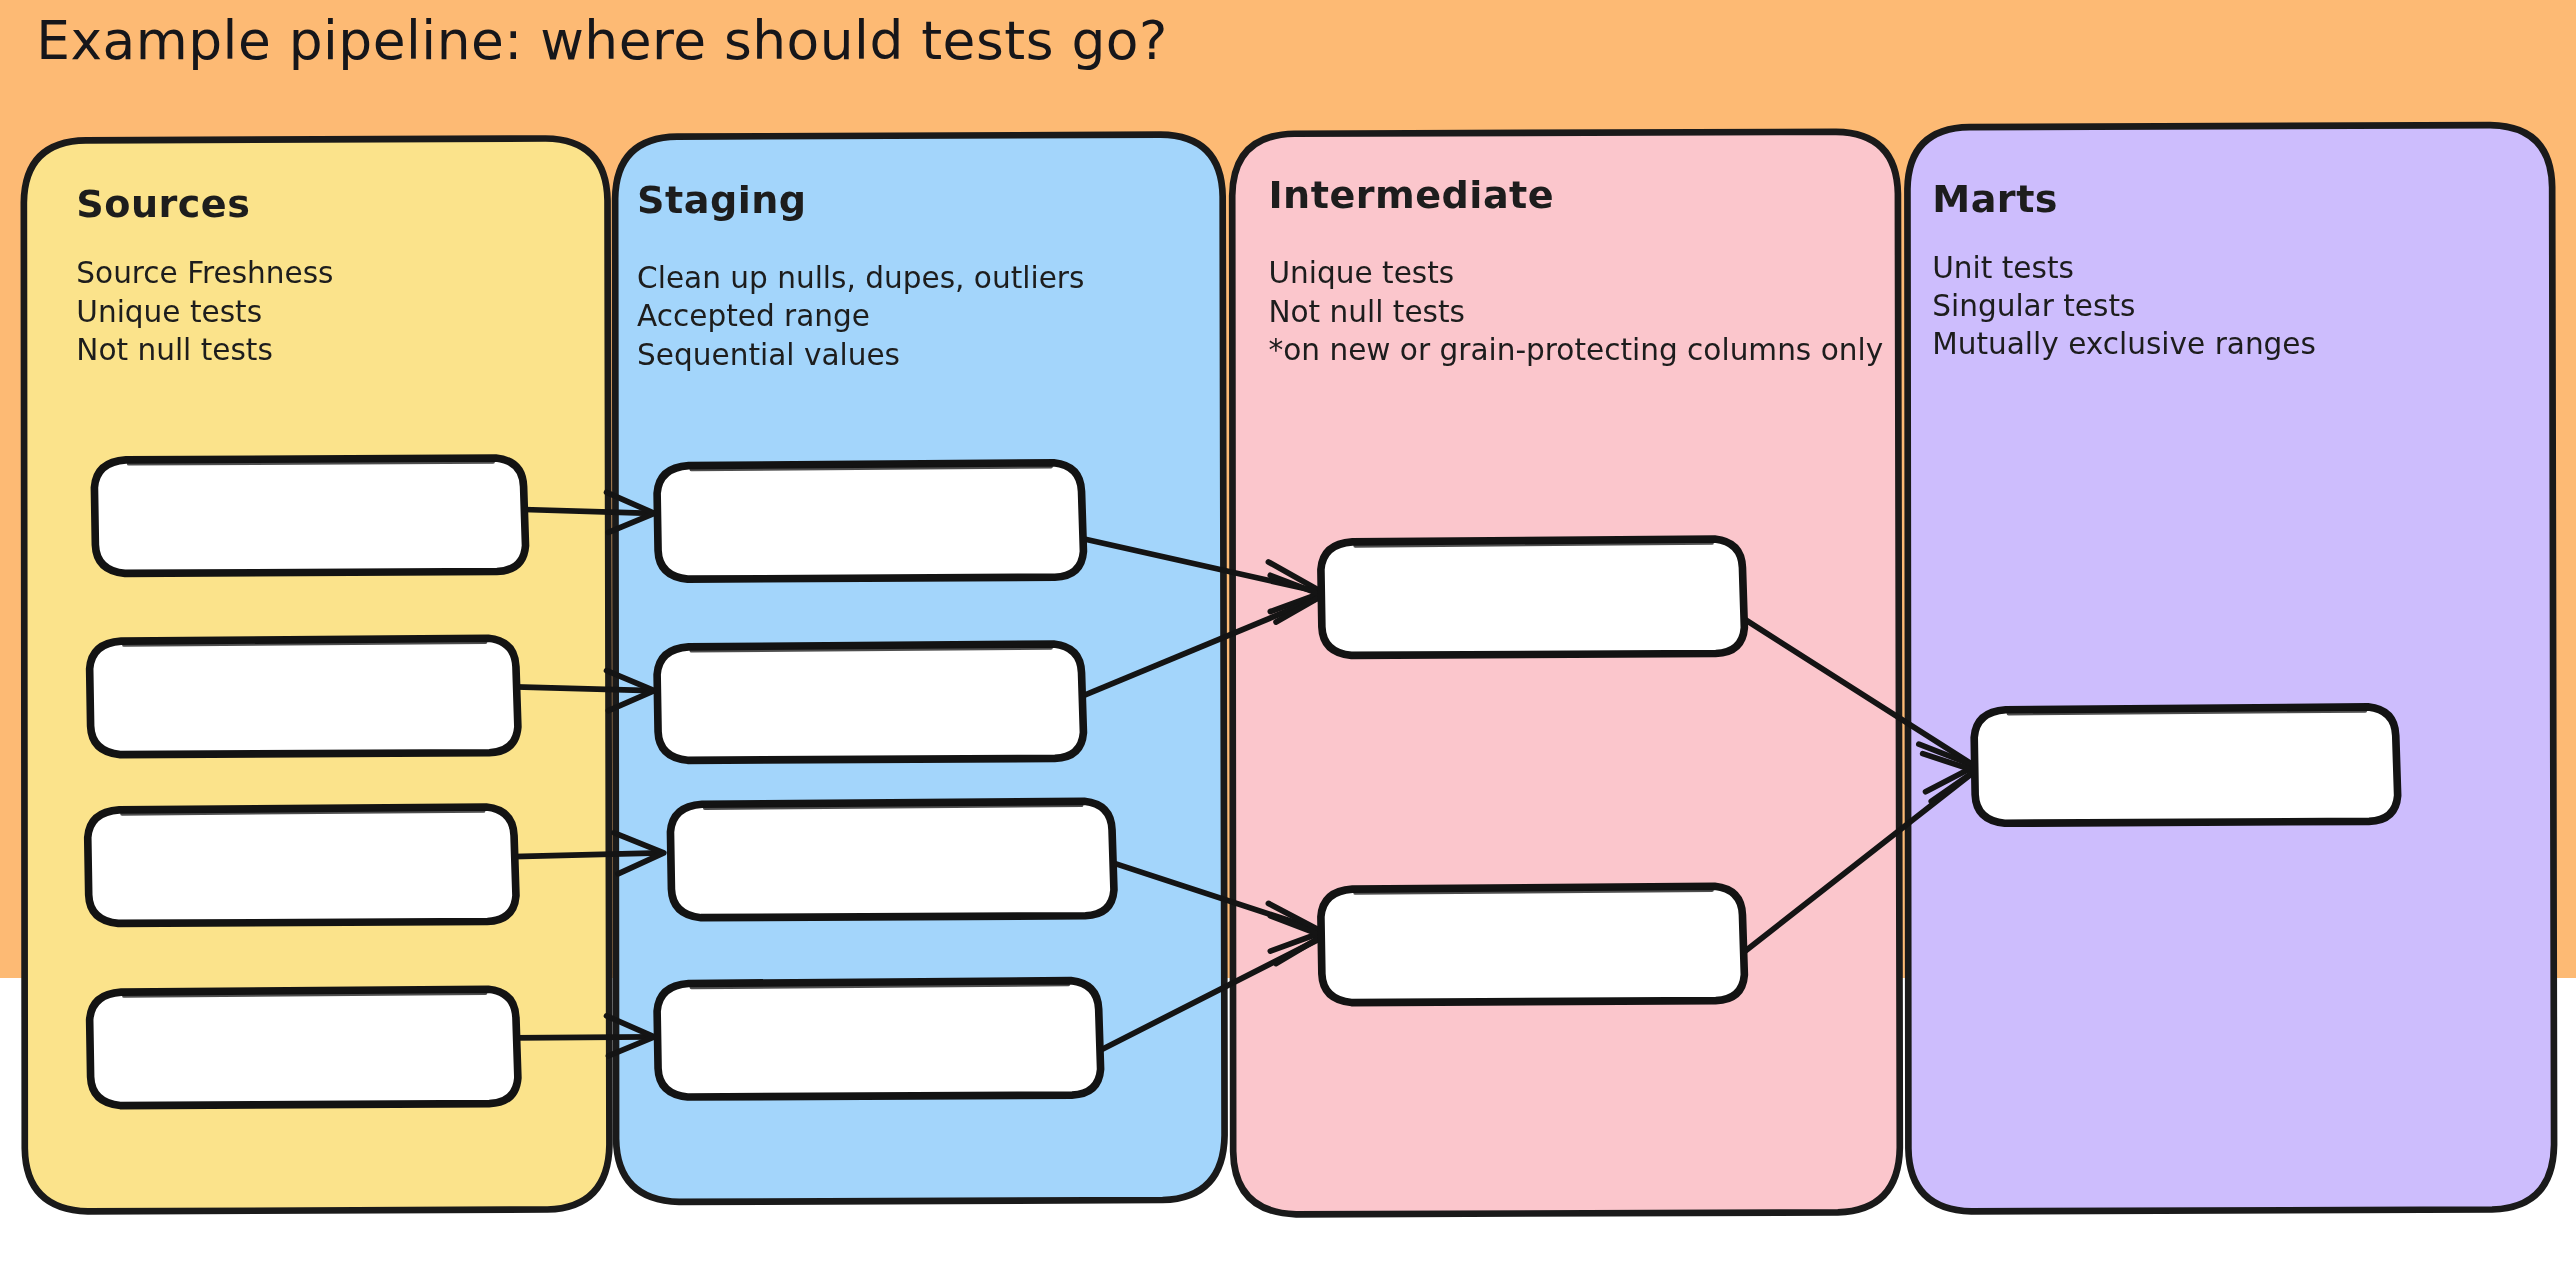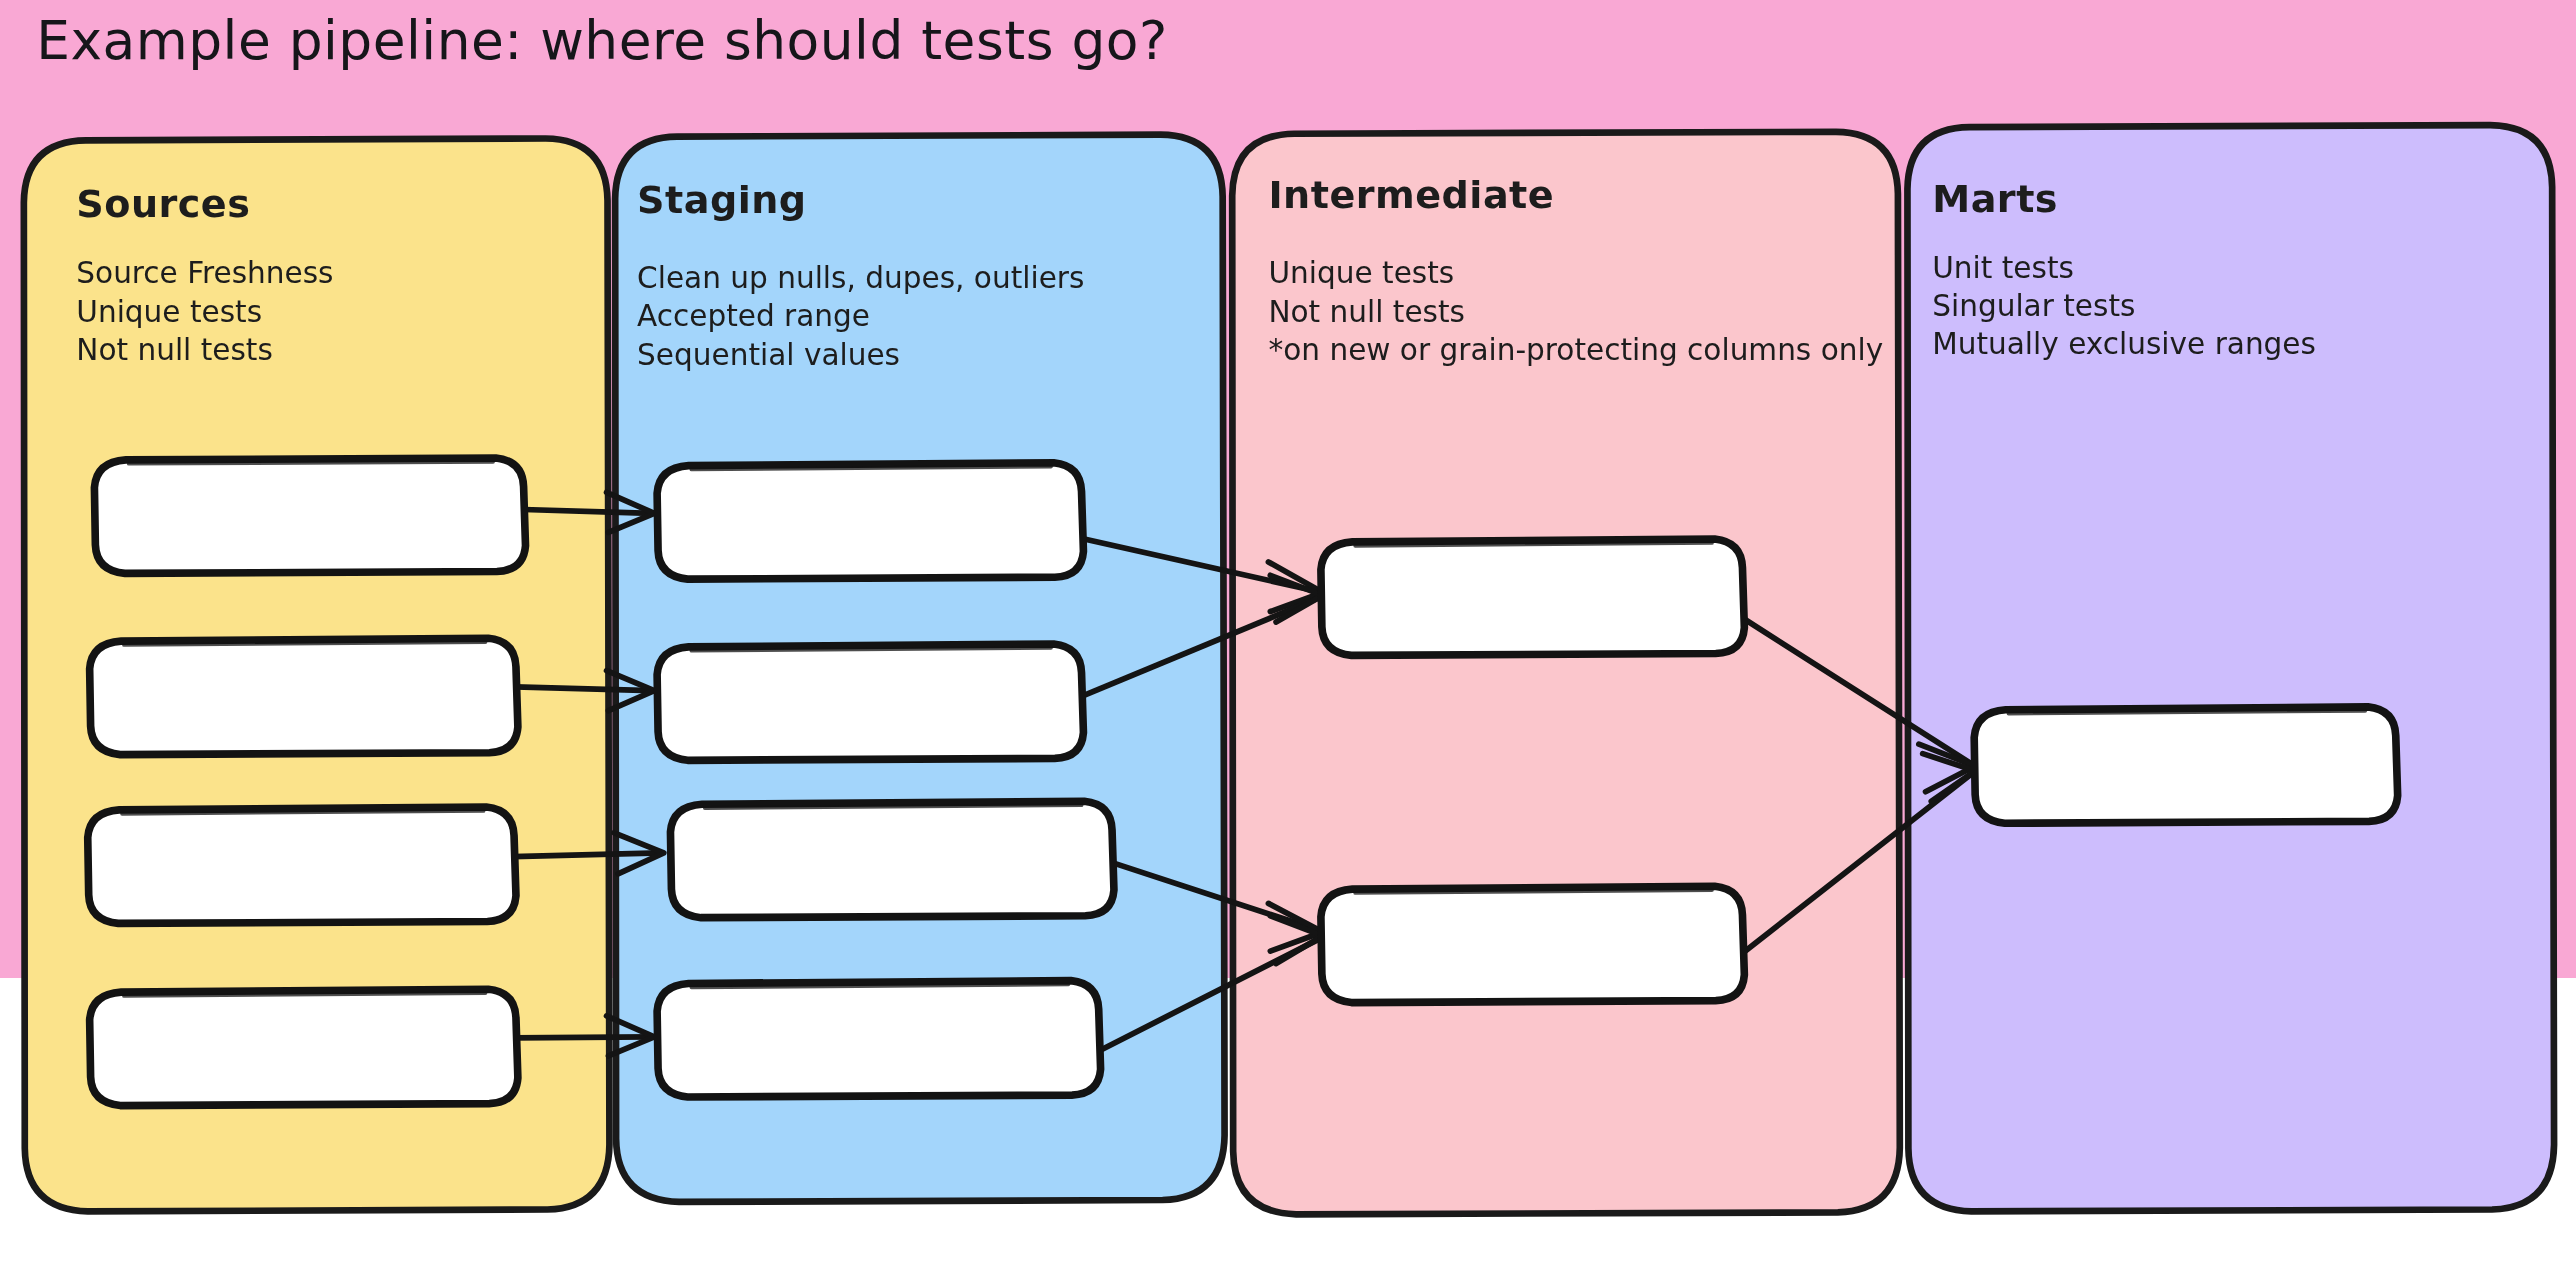--- a/index.html
+++ b/index.html
@@ -10,21 +10,21 @@
   body {
     width: 2576px;
     height: 1266px;
     overflow: hidden;
     font-family: "DejaVu Sans", sans-serif;
   }
   #canvas {
     position: relative;
     width: 2576px;
     height: 978px;
-    background: #f9a8d4;
+    background: #fdba74;
   }
   #diagram-svg {
     position: absolute;
     top: 0;
     left: 0;
     width: 2576px;
     height: 1266px;
   }
   .panel-title {
     font-family: "DejaVu Sans", sans-serif;

